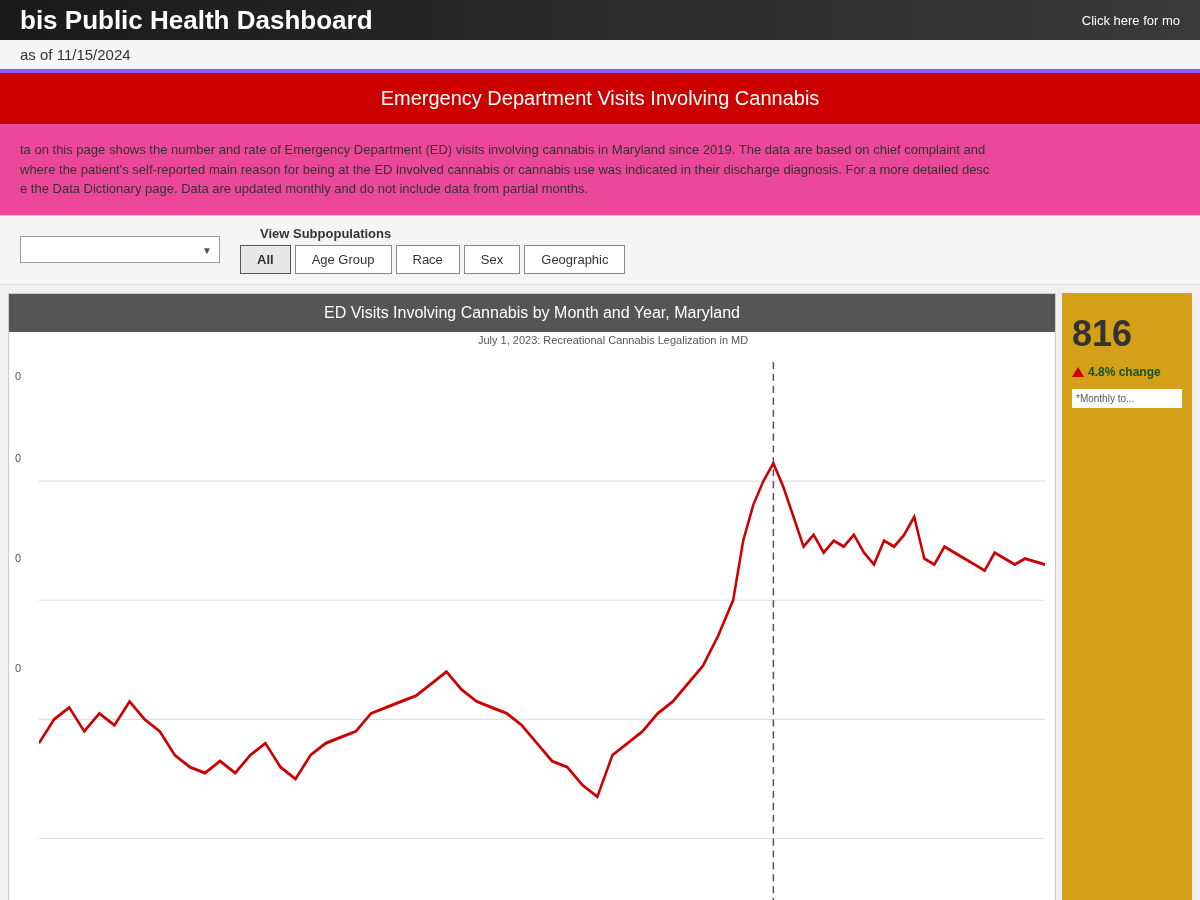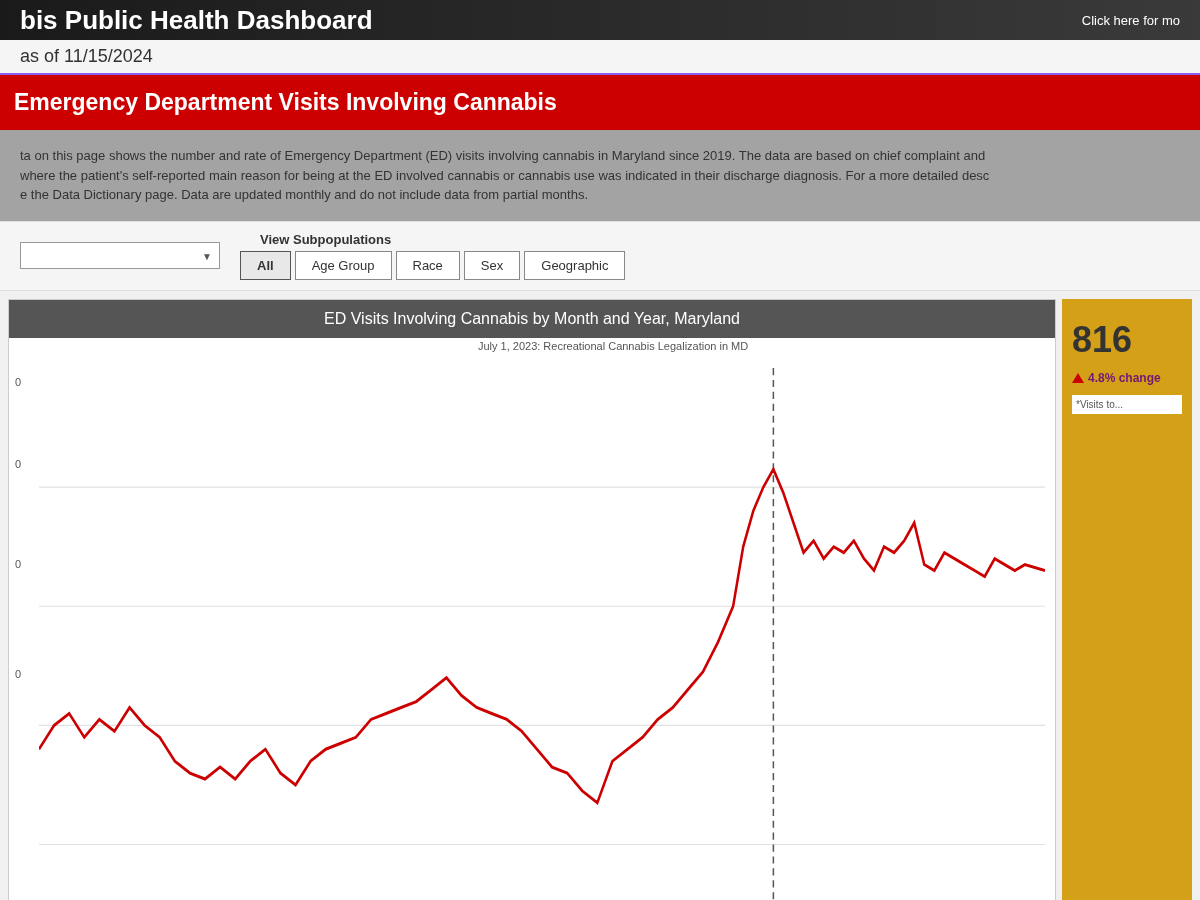--- a/index.html
+++ b/index.html
@@ -29,37 +29,38 @@
     .header-link {
       color: white;
       font-size: 13px;
       text-align: right;
     }
 
     
     .date-line {
       background: #f5f5f5;
       padding: 6px 20px;
-      font-size: 18px;
-      color: #333;
-      border-bottom: 2px solid #8b5cf6;
+      font-size: 15px;
+      color: #333;
+      border-bottom: 4px solid #8b5cf6;
     }
 
     
     .red-banner {
       background: #cc0000;
       color: white;
+      text-align: center;
       padding: 14px;
-      font-size: 23px;
-      font-weight: bold;
+      font-size: 20px;
+      font-weight: normal;
     }
 
     
     .description {
-      background: #a3a3a3;
+      background: #ec4899;
       padding: 16px 20px;
       font-size: 13px;
       color: #333;
       line-height: 1.5;
       border-bottom: 1px solid #ddd;
     }
 
     
     .filter-bar {
       background: #f5f5f5;
@@ -191,21 +192,21 @@
       font-size: 36px;
       font-weight: bold;
       color: #333;
       margin: 10px 0;
     }
     .side-panel-change {
       display: flex;
       align-items: center;
       gap: 4px;
       font-size: 12px;
-      color: #701a75;
+      color: #14532d;
       font-weight: bold;
     }
     .triangle-up {
       width: 0;
       height: 0;
       border-left: 6px solid transparent;
       border-right: 6px solid transparent;
       border-bottom: 10px solid #cc0000;
     }
     .side-panel-note {
@@ -368,16 +369,16 @@
 
     </div>
   </div>
 
   <div class="side-panel">
     <div class="side-panel-number">816</div>
     <div class="side-panel-change">
       <div class="triangle-up"></div>
       <span>4.8% change</span>
     </div>
-    <div class="side-panel-note">*Visits to...</div>
+    <div class="side-panel-note">*Monthly to...</div>
   </div>
 
 </div>
 
 </body></html>

